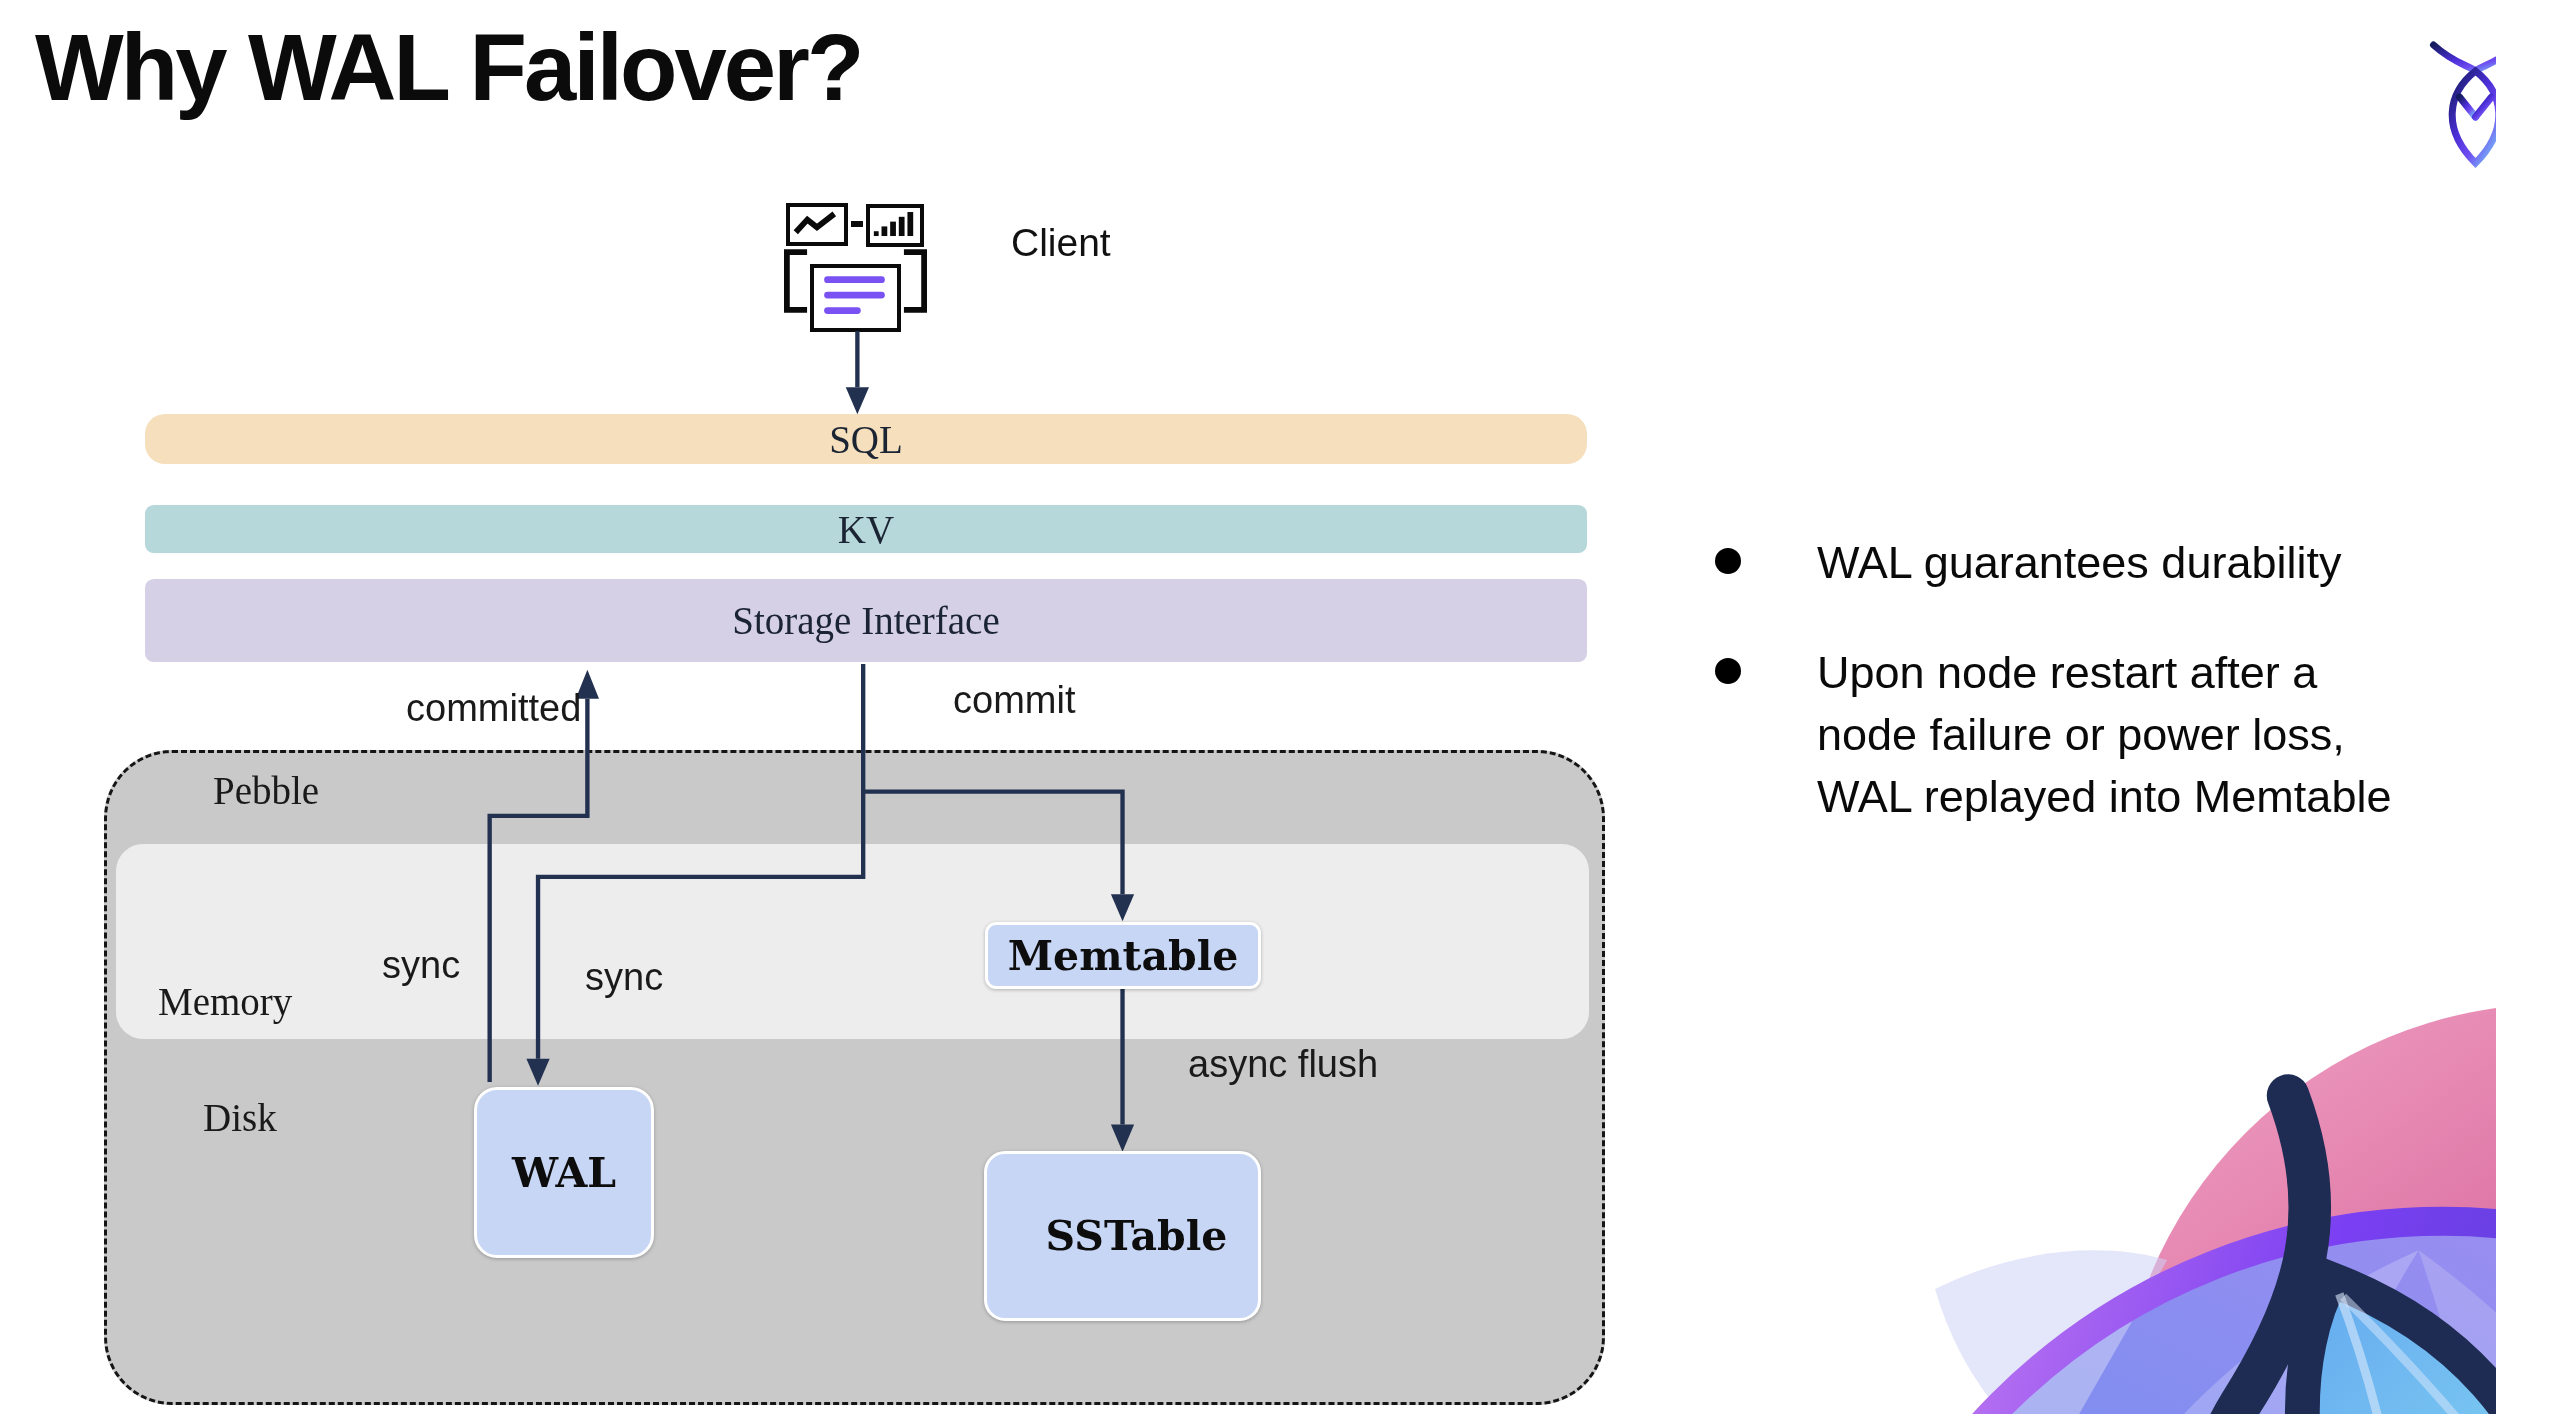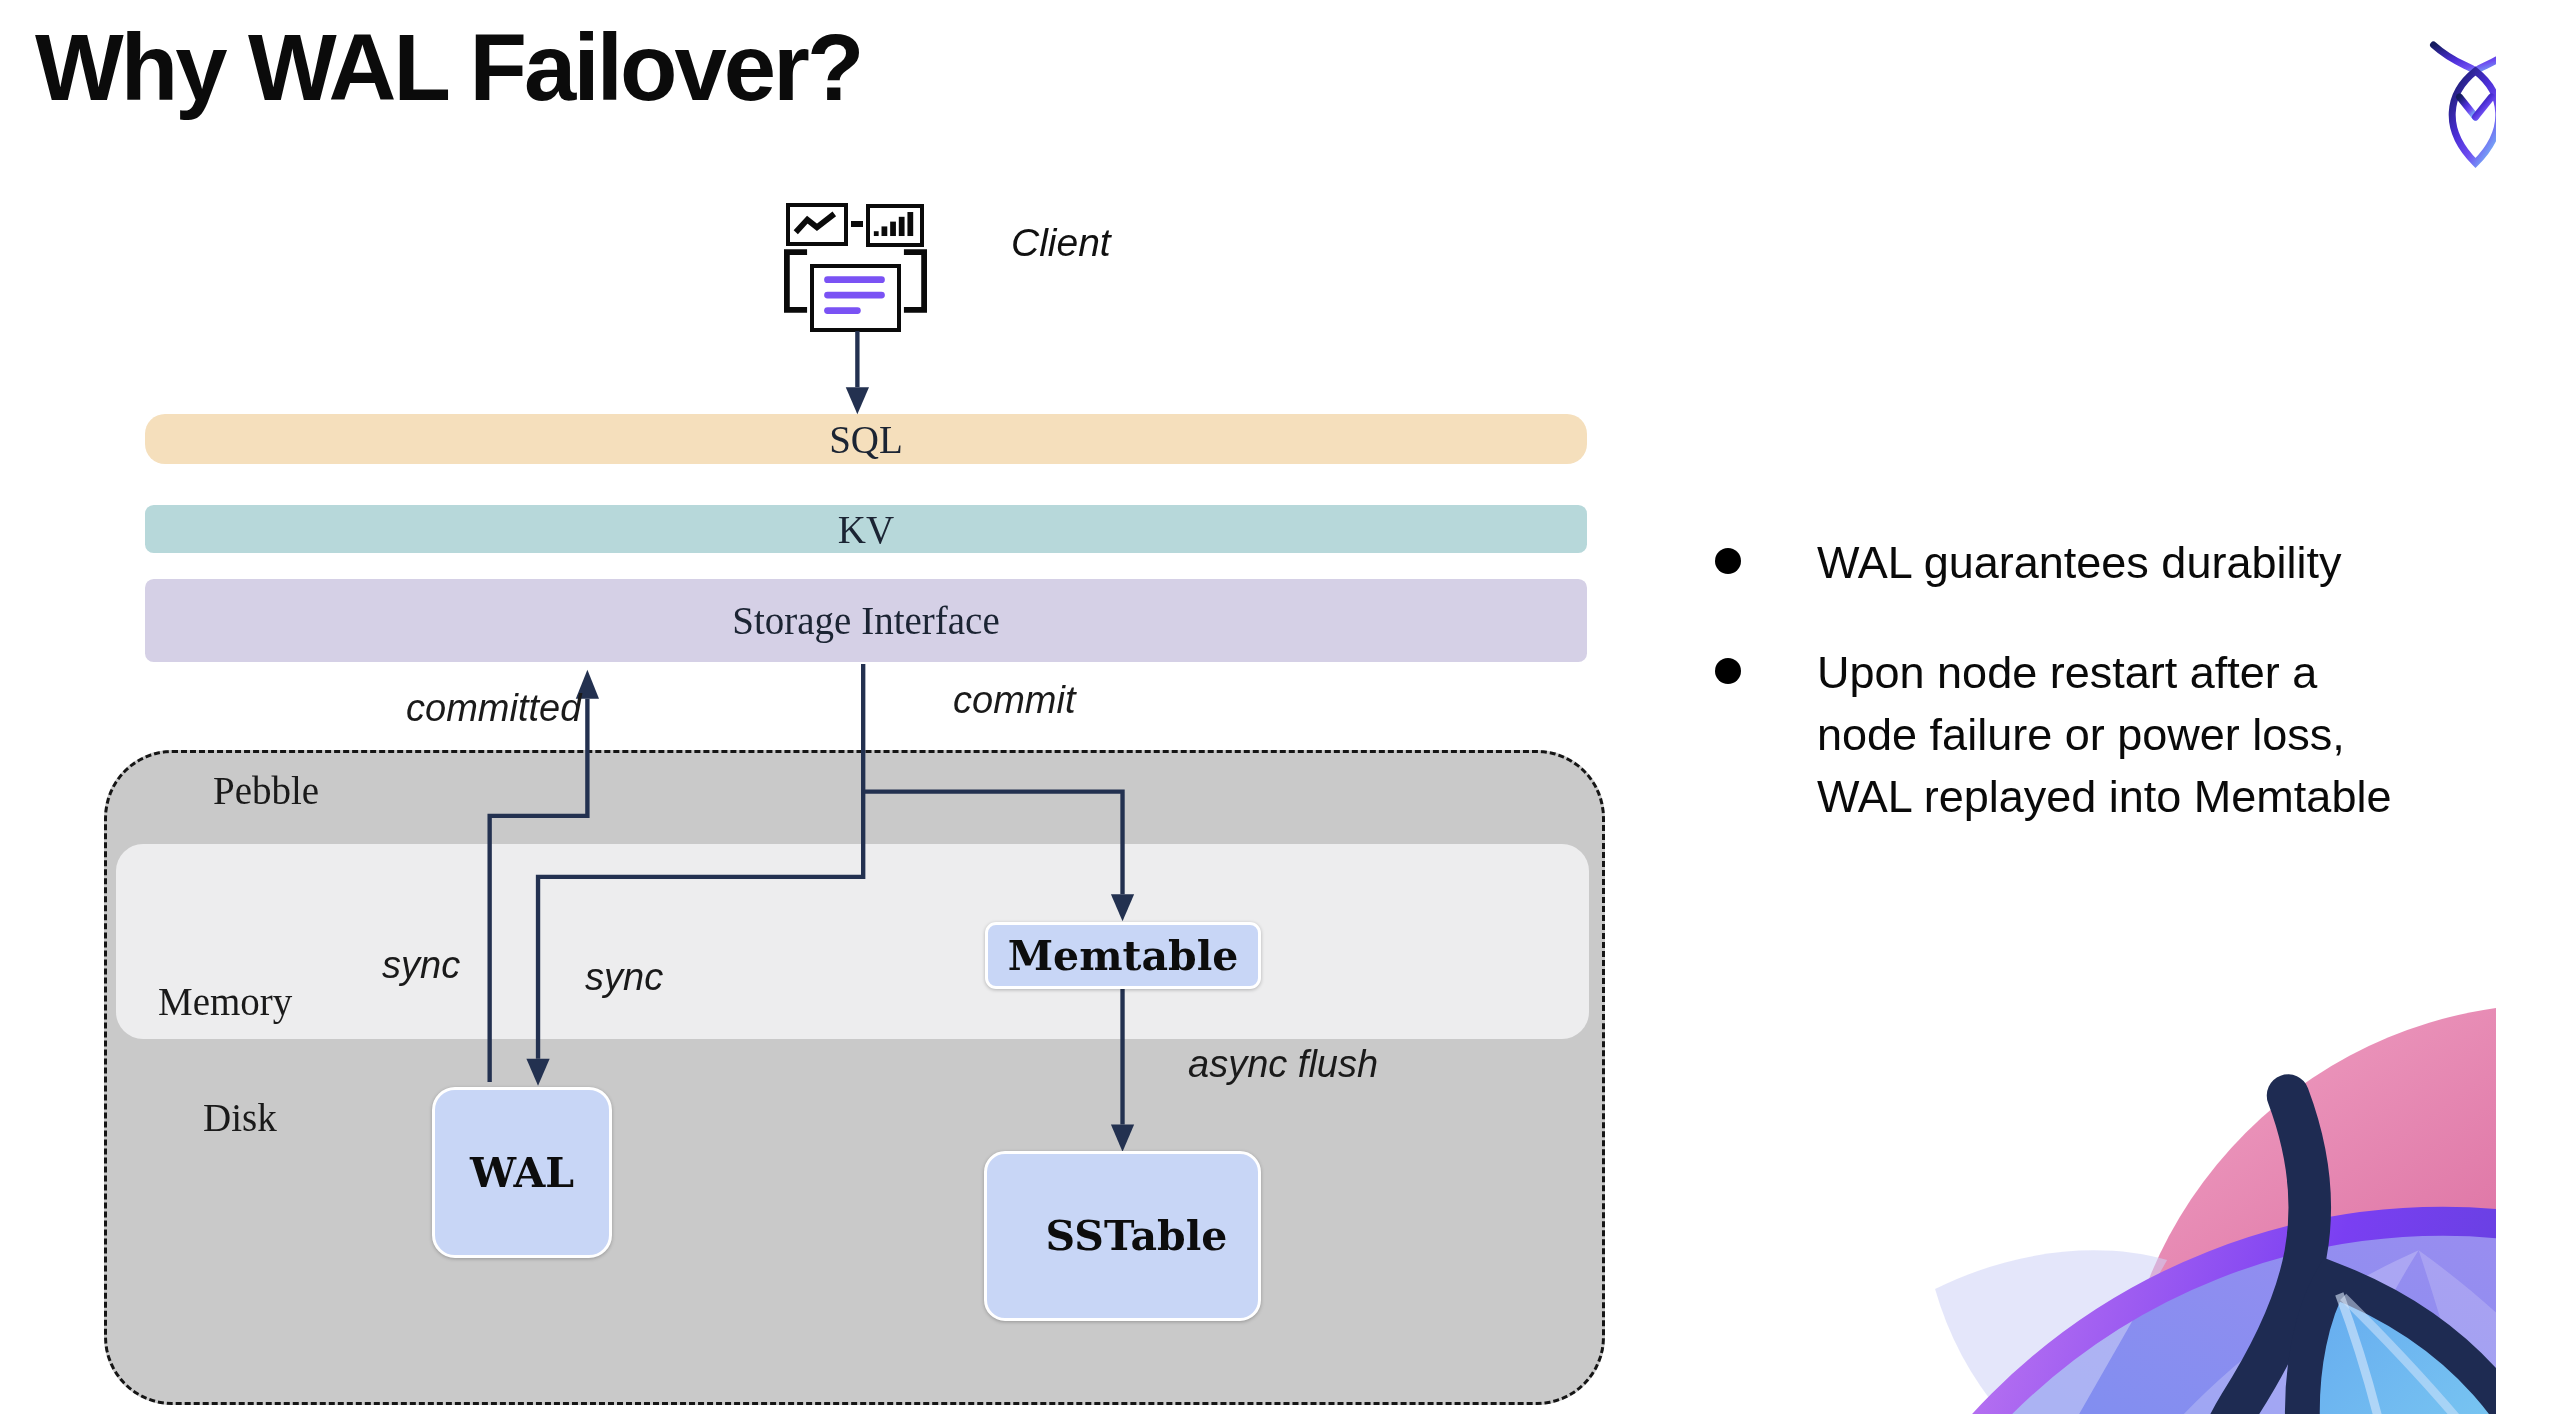--- a/index.html
+++ b/index.html
@@ -25,26 +25,26 @@
   .region-label{font-family:"Liberation Serif","DejaVu Serif",serif;font-size:39px;color:#1a1a1a;line-height:1.15;}
   #lbl-pebble{left:213px;top:769px;}
   #lbl-memory{left:158px;top:980px;}
   #lbl-disk{left:203px;top:1096px;}
 
   
   .node{background:#c8d6f6;border:3.9px solid #ffffff;box-sizing:border-box;
         display:flex;align-items:center;justify-content:center;
         font-family:"DejaVu Serif","Liberation Serif",serif;font-weight:bold;color:#0d0d0d;
         box-shadow:0 1px 3.9px rgba(0,0,0,.25);}
-  #node-wal{left:432px;top:1087px;width:180px;height:171px;border-radius:23px;font-size:41px;}
+  #node-wal{left:474px;top:1087px;width:180px;height:171px;border-radius:23px;font-size:41px;}
   #node-memtable{left:985px;top:922px;width:276px;height:67px;border-radius:11px;font-size:41px;}
   #node-sstable{left:984px;top:1151px;width:277px;height:170px;border-radius:21px;font-size:41px;padding-left:28px;}
 
   
-  .edge-label{font-size:38px;color:#1a1a1a;font-family:"Liberation Sans",sans-serif;font-style:italic;}
+  .edge-label{font-size:38px;color:#1a1a1a;font-family:"Liberation Sans",sans-serif;}
   #lbl-committed{left:406px;top:687px;}
   #lbl-commit{left:953px;top:679px;}
   #lbl-sync-wal{left:382px;top:944px;}
   #lbl-sync-commit{left:585px;top:956px;}
   #lbl-async-flush{left:1188px;top:1043px;}
   #lbl-client{left:1011px;top:221px;font-size:39px;color:#111;}
 
   
   #bullets{left:1715px;top:532px;width:784px;}
   .bullet-row{display:flex;align-items:flex-start;margin-bottom:48px;}

